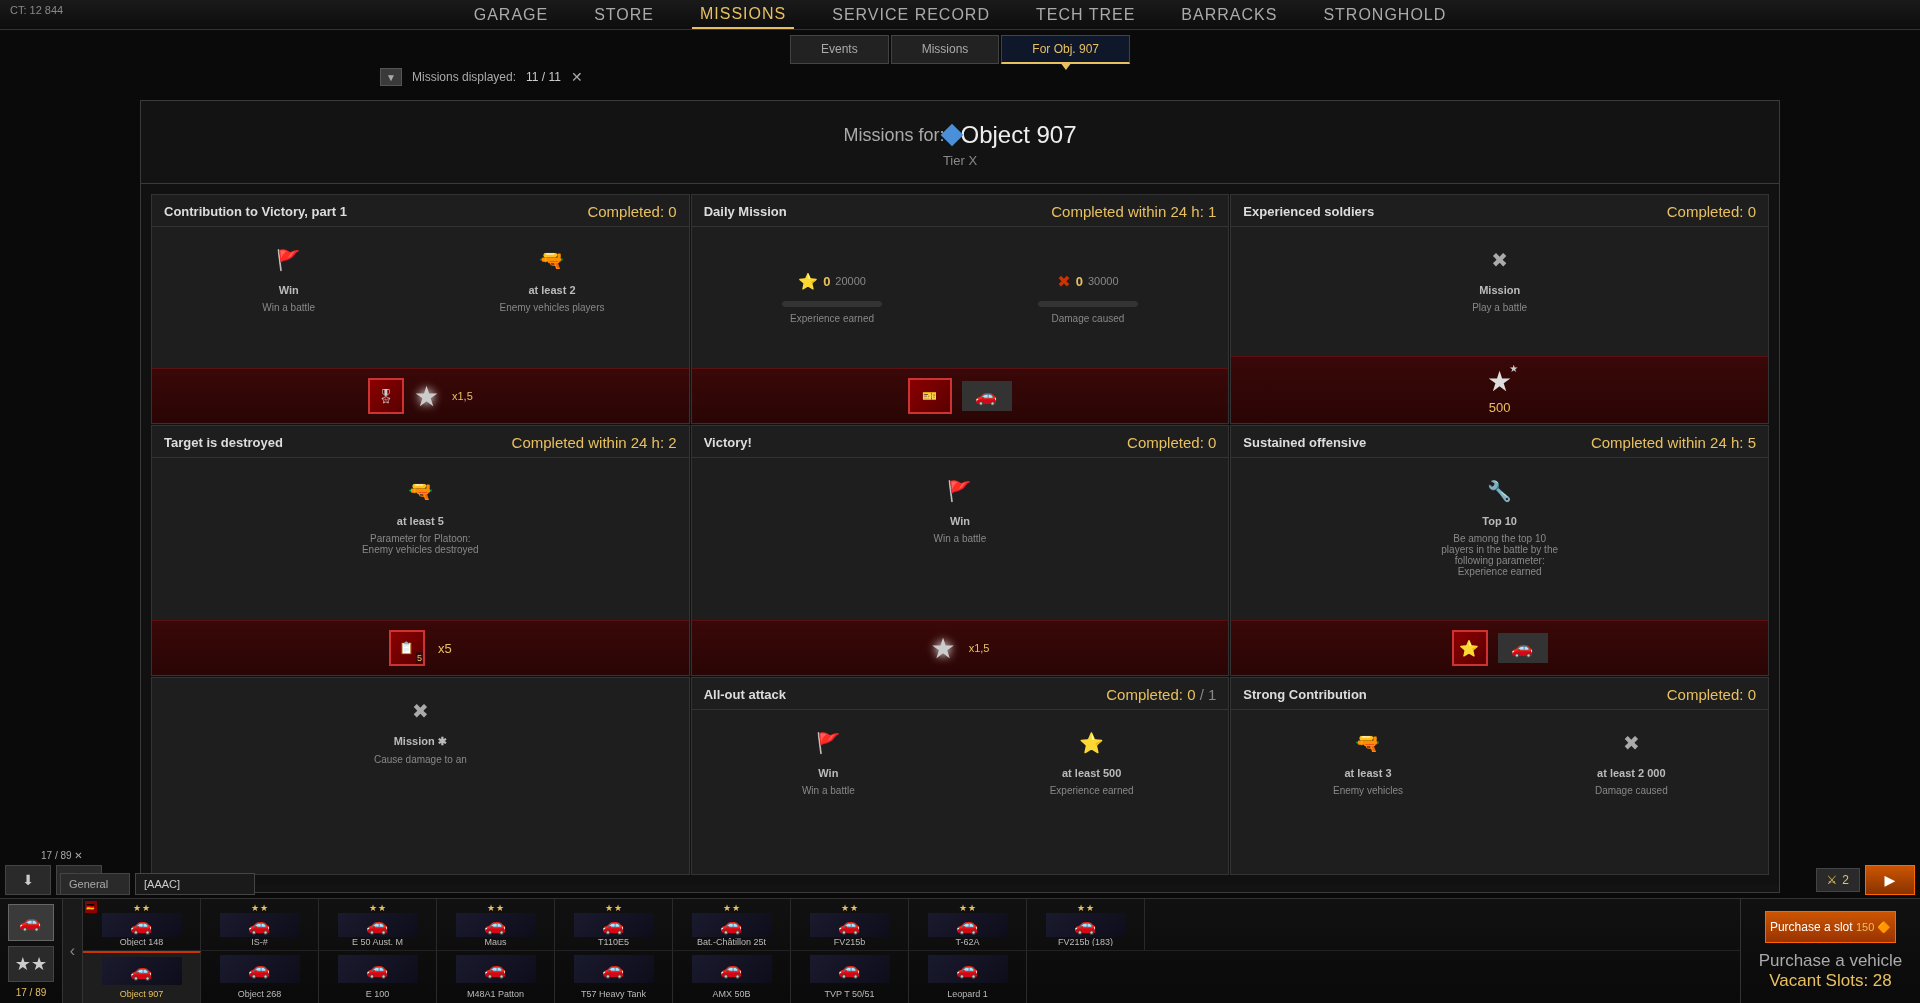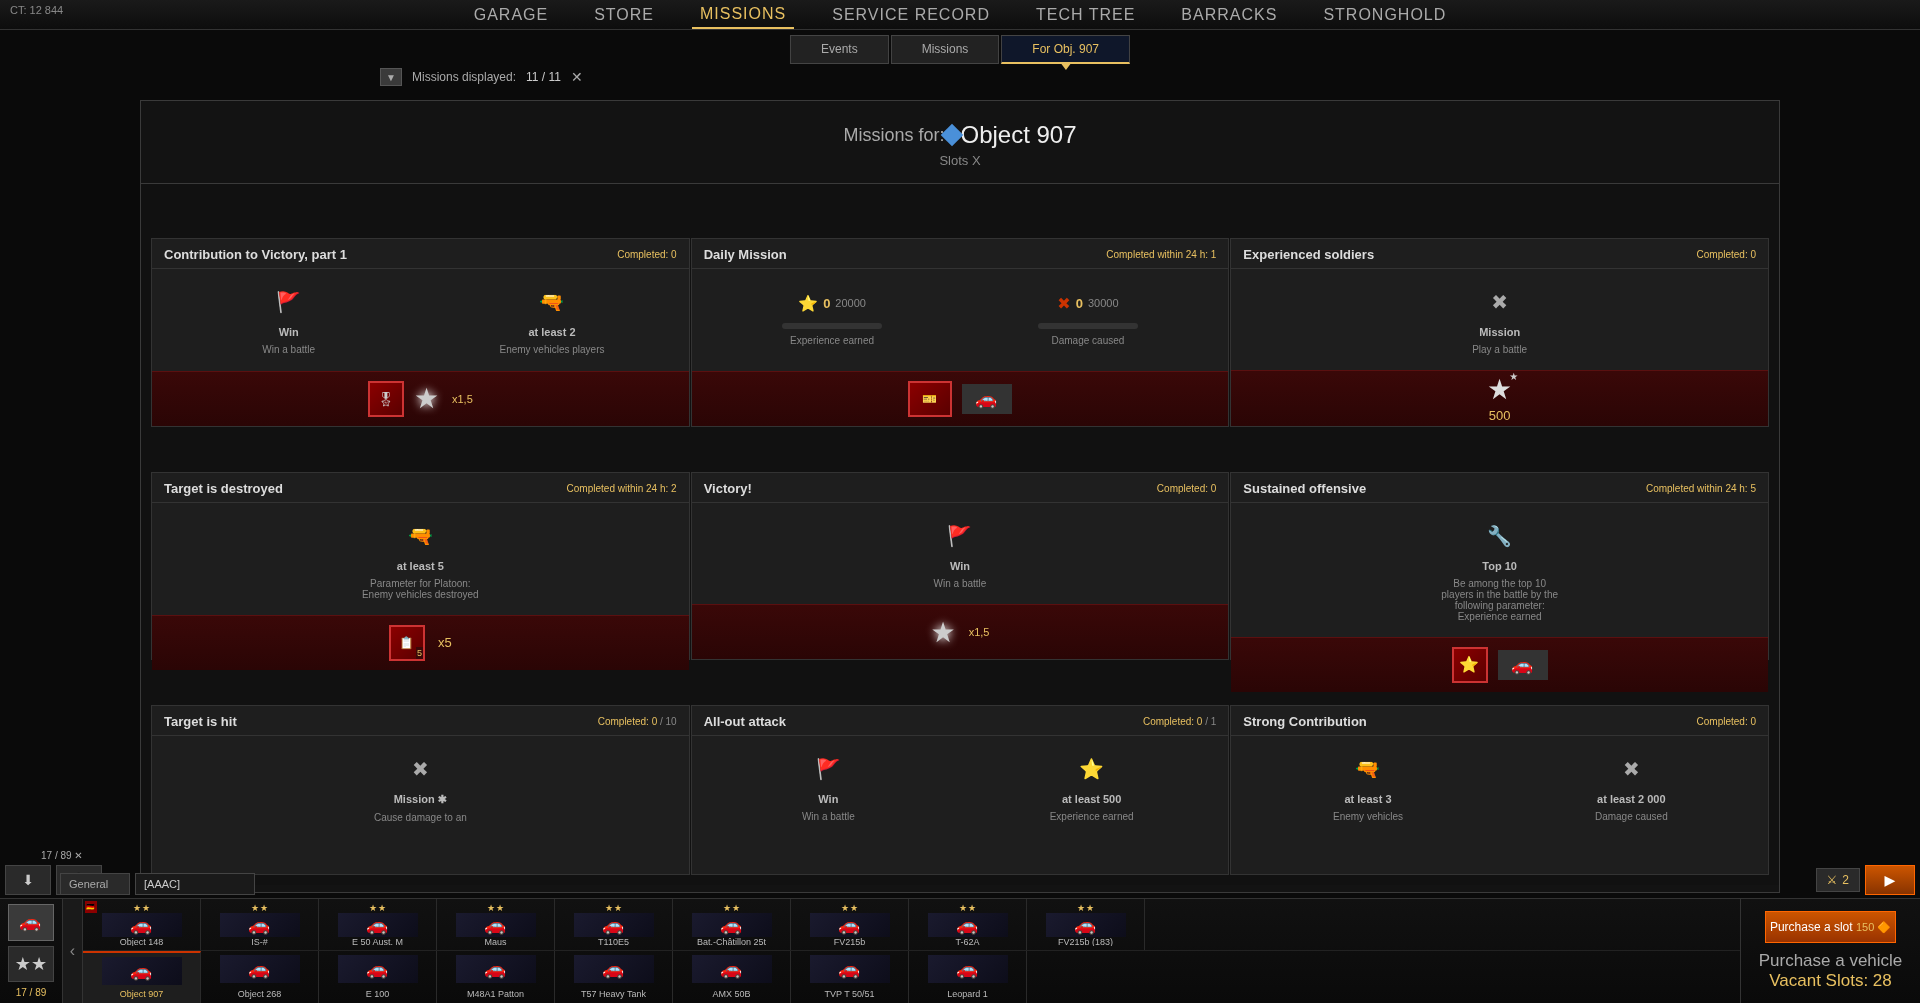--- a/index.html
+++ b/index.html
@@ -152,37 +152,36 @@
       height: calc(100% - 90px);
     }
 
     .mission-card {
       background: #1e1e1e;
       border: 1px solid #333;
       position: relative;
       display: flex;
       flex-direction: column;
       min-height: 170px;
-      margin-top: 44px;
     }
 
     .mission-card-header {
       display: flex;
       justify-content: space-between;
       align-items: center;
       padding: 8px 12px 6px;
       border-bottom: 1px solid #333;
     }
     .mission-title {
       font-size: 13px;
       color: #ddd;
       font-weight: bold;
     }
     .mission-status {
-      font-size: 10px;
+      font-size: 15px;
       color: #888;
     }
     .mission-status span {
       color: #e8c060;
     }
 
     .mission-card-body {
       flex: 1;
       display: flex;
       align-items: flex-start;
@@ -526,21 +525,21 @@
 </div>
 
 <div class="main-content">
 
   <div class="mission-header">
     <div class="mission-header-title">
       <span style="color:#aaa; font-size:18px;">Missions for:</span>
       <span class="diamond-icon"></span>
       <span style="font-size:24px; color:#eee;">Object 907</span>
     </div>
-    <div class="mission-header-subtitle">Slots X</div>
+    <div class="mission-header-subtitle">Tier X</div>
   </div>
 
   <div class="missions-grid">
 
     <div class="mission-card">
       <div class="mission-card-header">
         <span class="mission-title">Contribution to Victory, part 1</span>
         <span class="mission-status">
           <span>Completed:</span>
           <span style="color:#e8c060;">0</span>
@@ -695,29 +694,20 @@
           <div class="obj-desc">Be among the top 10 players in the battle by the following parameter: Experience earned</div>
         </div>
       </div>
       <div class="reward-bar">
         <div class="reward-badge" style="font-size:16px;">⭐</div>
         <div class="reward-tank">🚗</div>
       </div>
     </div>
 
     <div class="mission-card">
-      <div class="mission-card-header">
-        <span class="mission-title">Target is hit</span>
-        <span class="mission-status">
-          <span>Completed:</span>
-          <span style="color:#e8c060;">0</span>
-          <span style="color:#888;">/</span>
-          <span style="color:#888;">10</span>
-        </span>
-      </div>
       <div class="mission-card-body">
         <div class="mission-objective">
           <div class="obj-icon">✖</div>
           <div class="obj-label">Mission ✱</div>
           <div class="obj-desc">Cause damage to an</div>
         </div>
       </div>
     </div>
 
     <div class="mission-card">

